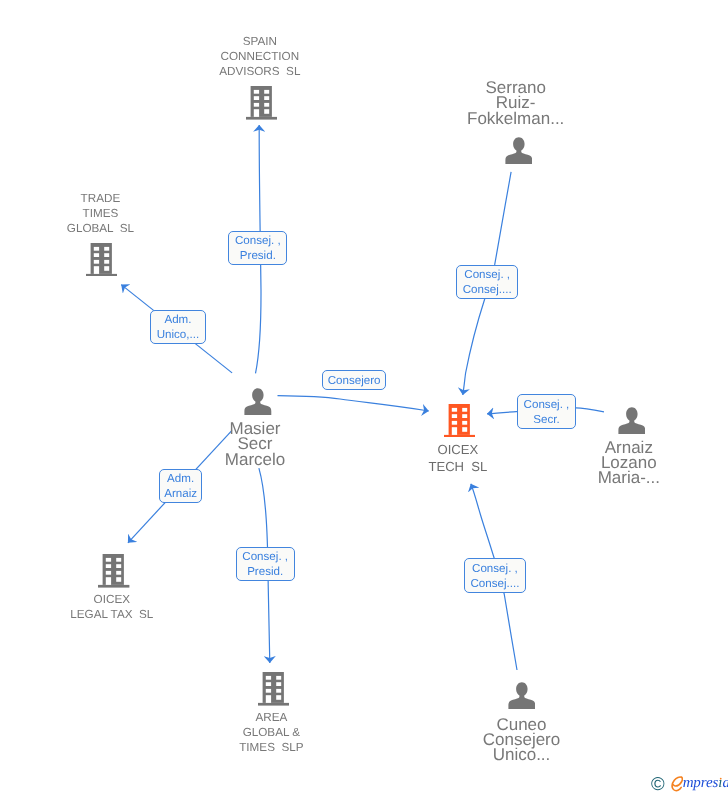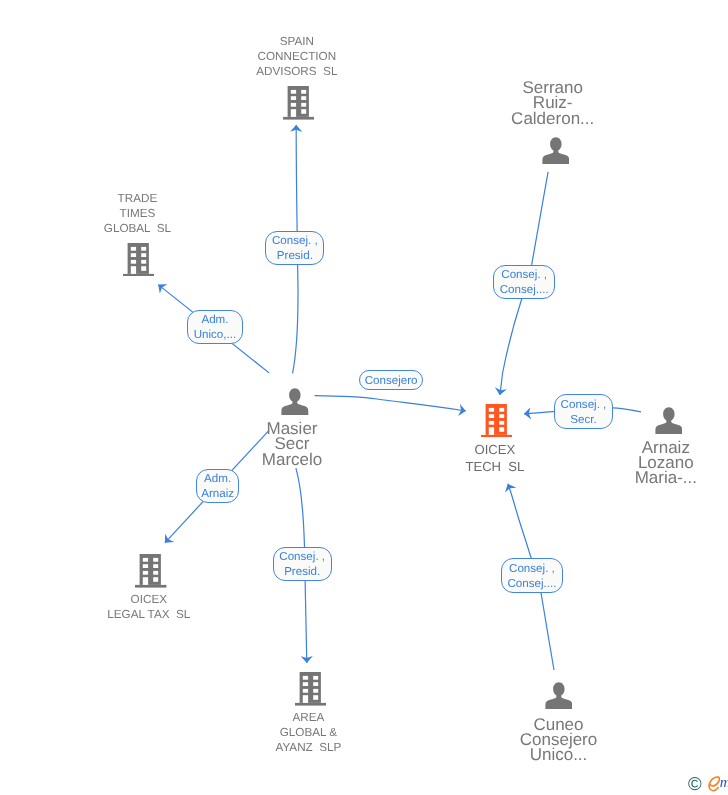--- a/index.html
+++ b/index.html
@@ -1,26 +1,26 @@
 <!DOCTYPE html>
 <html><head>
 <meta charset="utf-8">
 <title>Corporate relationship graph</title>
 <style>
   html,body{margin:0;padding:0;background:#fff;}
   body{width:728px;height:795px;overflow:hidden;font-family:"Liberation Sans",sans-serif;-webkit-font-smoothing:antialiased;text-rendering:geometricPrecision;}
-  #stage{position:relative;width:632px;height:795px;background:#fff;margin-left:37px;}
+  #stage{position:relative;width:632px;height:795px;background:#fff;}
   #edges{position:absolute;left:0;top:0;width:728px;height:795px;}
   .edge{fill:none;stroke-width:1.2;}
   .node-icon{position:absolute;}
   .node-label{position:absolute;color:#787878;font-size:11.7px;line-height:15px;text-align:center;transform:translateX(-50%);white-space:pre;}
   .node-label.focus{color:#6b6b6b;font-size:13.1px;line-height:17px;}
   .node-label.person{font-size:17px;line-height:15.4px;}
   .node-label .ln{display:block;}
-  .edge-label{position:absolute;border:1.7px solid #4285de;border-radius:12px;background:#fafaf8;color:#3a80de;
+  .edge-label{position:absolute;border:1.7px solid #4285de;border-radius:5px;background:#fafaf8;color:#3a80de;
      font-size:11.6px;line-height:14.7px;text-align:center;white-space:pre;box-sizing:border-box;
      display:flex;flex-direction:column;justify-content:center;align-items:center;padding-top:2px;}
   .edge-label .ln{display:block;}
   #watermark{position:absolute;white-space:nowrap;}
   .wm-c{color:#1f6474;font-size:18.5px;font-family:"Liberation Sans",sans-serif;vertical-align:-3.5px;}
   .wm-e{position:relative;display:inline-block;width:12px;height:1px;margin-left:6px;vertical-align:baseline;}
   .wm-e svg{position:absolute;left:0;top:-10px;}
   .wm-rest{color:#1d4ed8;font-size:15px;font-family:"Liberation Serif",serif;font-style:italic;letter-spacing:-0.1px;}
   .wm-i{position:relative;display:inline-block;color:#1f6474;font-size:15px;font-family:"Liberation Serif",serif;font-style:italic;}
   .wm-idot{position:absolute;left:1.2px;top:1.0px;color:#f58220;font-size:7px;font-style:normal;line-height:1;}
@@ -67,21 +67,21 @@
           <rect fill="#fff" x="18.2" y="10.2" width="5" height="3.8"></rect>
           <rect fill="#fff" x="7.8" y="16.9" width="5.3" height="3.8"></rect>
           <rect fill="#fff" x="18.2" y="16.9" width="5" height="3.8"></rect>
           <rect fill="#fff" x="7.8" y="23.2" width="5.3" height="7.7"></rect>
           <rect fill="#fff" x="18.2" y="23.2" width="5" height="4.6"></rect>
         </svg></div>
       <div class="node-label" style="left:100.4px;top:191px"><span class="ln">TRADE</span><span class="ln">TIMES</span><span class="ln">GLOBAL  SL</span></div>
       <div class="node-icon" style="left:504.6px;top:136.5px"><svg width="27.7" height="27.0" viewBox="0 0 27.7 27">
           <path fill="#757575" d="M13.85 0.2 C10.6 0.2 8.1 3.1 8.1 7.0 C8.1 10.1 9.6 12.6 11.4 13.5 C11.6 14.8 11.4 15.6 10.6 16.1 C9.0 17.0 5.3 17.4 3.0 18.6 C1.1 19.6 0.4 21.0 0.4 23.2 L0.4 27.0 L27.3 27.0 L27.3 23.2 C27.3 21.0 26.6 19.6 24.7 18.6 C22.4 17.4 18.7 17.0 17.1 16.1 C16.3 15.6 16.1 14.8 16.3 13.5 C18.1 12.6 19.6 10.1 19.6 7.0 C19.6 3.1 17.1 0.2 13.85 0.2 Z"></path>
         </svg></div>
-      <div class="node-label person" style="left:515.7px;top:80px"><span class="ln">Serrano</span><span class="ln">Ruiz-</span><span class="ln">Calderon...</span></div>
+      <div class="node-label person" style="left:515.7px;top:80px"><span class="ln">Serrano</span><span class="ln">Ruiz-</span><span class="ln">Fokkelman...</span></div>
       <div class="node-icon" style="left:244.4px;top:388px"><svg width="27.7" height="27.0" viewBox="0 0 27.7 27">
           <path fill="#757575" d="M13.85 0.2 C10.6 0.2 8.1 3.1 8.1 7.0 C8.1 10.1 9.6 12.6 11.4 13.5 C11.6 14.8 11.4 15.6 10.6 16.1 C9.0 17.0 5.3 17.4 3.0 18.6 C1.1 19.6 0.4 21.0 0.4 23.2 L0.4 27.0 L27.3 27.0 L27.3 23.2 C27.3 21.0 26.6 19.6 24.7 18.6 C22.4 17.4 18.7 17.0 17.1 16.1 C16.3 15.6 16.1 14.8 16.3 13.5 C18.1 12.6 19.6 10.1 19.6 7.0 C19.6 3.1 17.1 0.2 13.85 0.2 Z"></path>
         </svg></div>
       <div class="node-label person" style="left:255px;top:421px"><span class="ln">Masier</span><span class="ln">Secr</span><span class="ln">Marcelo</span></div>
       <div class="node-icon" style="left:444.1px;top:403.8px"><svg width="31.4" height="33.6" viewBox="0 0 31.4 33.6">
           <path fill="#ff5722" d="M4.6 0 H25.9 V30.9 H4.6 Z"></path>
           <rect fill="#ff5722" x="0" y="30.9" width="31.4" height="2.7"></rect>
           <rect fill="#fff" x="7.8" y="3.9" width="5.3" height="3.8"></rect>
           <rect fill="#fff" x="18.2" y="3.9" width="5" height="3.8"></rect>
           <rect fill="#fff" x="7.8" y="10.2" width="5.3" height="3.8"></rect>
@@ -114,21 +114,21 @@
           <rect fill="#757575" x="0" y="30.9" width="31.4" height="2.7"></rect>
           <rect fill="#fff" x="7.8" y="3.9" width="5.3" height="3.8"></rect>
           <rect fill="#fff" x="18.2" y="3.9" width="5" height="3.8"></rect>
           <rect fill="#fff" x="7.8" y="10.2" width="5.3" height="3.8"></rect>
           <rect fill="#fff" x="18.2" y="10.2" width="5" height="3.8"></rect>
           <rect fill="#fff" x="7.8" y="16.9" width="5.3" height="3.8"></rect>
           <rect fill="#fff" x="18.2" y="16.9" width="5" height="3.8"></rect>
           <rect fill="#fff" x="7.8" y="23.2" width="5.3" height="7.7"></rect>
           <rect fill="#fff" x="18.2" y="23.2" width="5" height="4.6"></rect>
         </svg></div>
-      <div class="node-label" style="left:271.4px;top:710px"><span class="ln">AREA</span><span class="ln">GLOBAL &amp;</span><span class="ln">AYANZ  SLP</span></div>
+      <div class="node-label" style="left:271.4px;top:710px"><span class="ln">AREA</span><span class="ln">GLOBAL &amp;</span><span class="ln">TIMES  SLP</span></div>
       <div class="node-icon" style="left:507.5px;top:681.5px"><svg width="27.7" height="27.0" viewBox="0 0 27.7 27">
           <path fill="#757575" d="M13.85 0.2 C10.6 0.2 8.1 3.1 8.1 7.0 C8.1 10.1 9.6 12.6 11.4 13.5 C11.6 14.8 11.4 15.6 10.6 16.1 C9.0 17.0 5.3 17.4 3.0 18.6 C1.1 19.6 0.4 21.0 0.4 23.2 L0.4 27.0 L27.3 27.0 L27.3 23.2 C27.3 21.0 26.6 19.6 24.7 18.6 C22.4 17.4 18.7 17.0 17.1 16.1 C16.3 15.6 16.1 14.8 16.3 13.5 C18.1 12.6 19.6 10.1 19.6 7.0 C19.6 3.1 17.1 0.2 13.85 0.2 Z"></path>
         </svg></div>
       <div class="node-label person" style="left:521.5px;top:716.5px"><span class="ln">Cuneo</span><span class="ln">Consejero</span><span class="ln">Unico...</span></div>
     </div>
   <div id="edge-labels">
       <div class="edge-label" style="left:228.4px;top:231.4px;width:58.9px;height:33.2px"><span class="ln">Consej. ,</span><span class="ln">Presid.</span></div>
       <div class="edge-label" style="left:149.6px;top:309.6px;width:56.7px;height:34.3px"><span class="ln">Adm.</span><span class="ln">Unico,...</span></div>
       <div class="edge-label" style="left:456.4px;top:264.7px;width:61.6px;height:34.3px"><span class="ln">Consej. ,</span><span class="ln">Consej....</span></div>
       <div class="edge-label" style="left:321.9px;top:370px;width:64.4px;height:20px"><span class="ln">Consejero</span></div>

